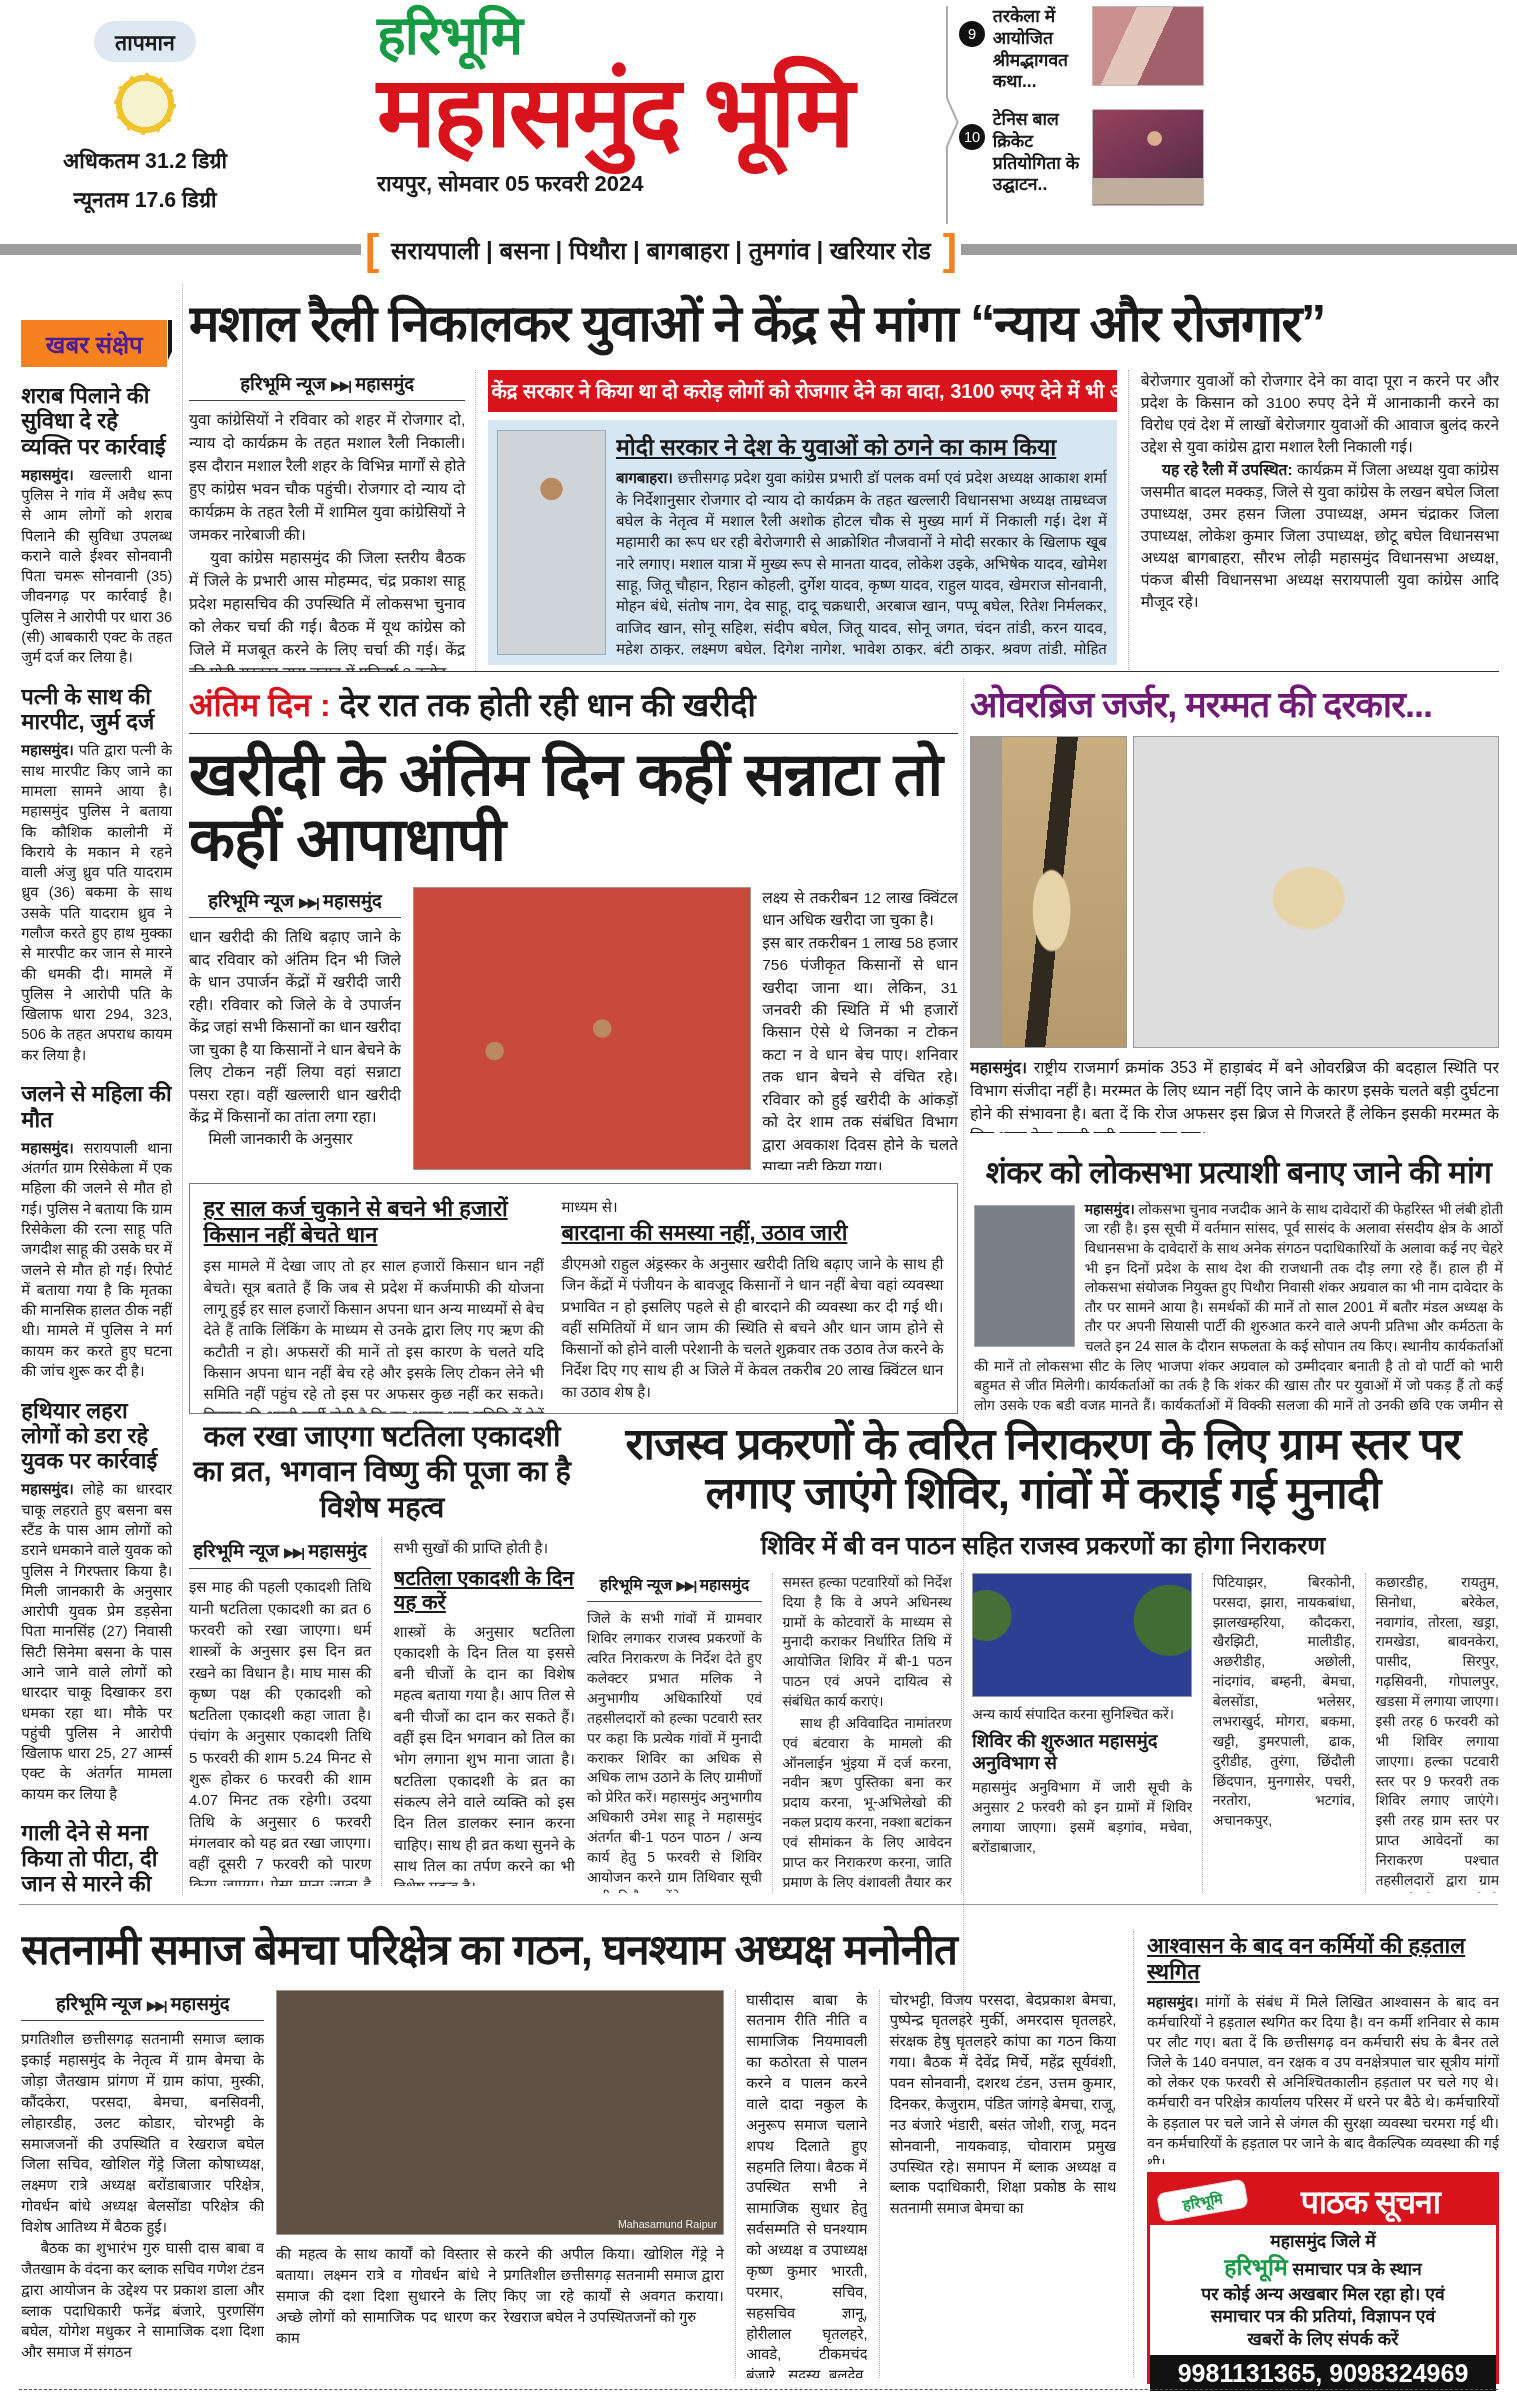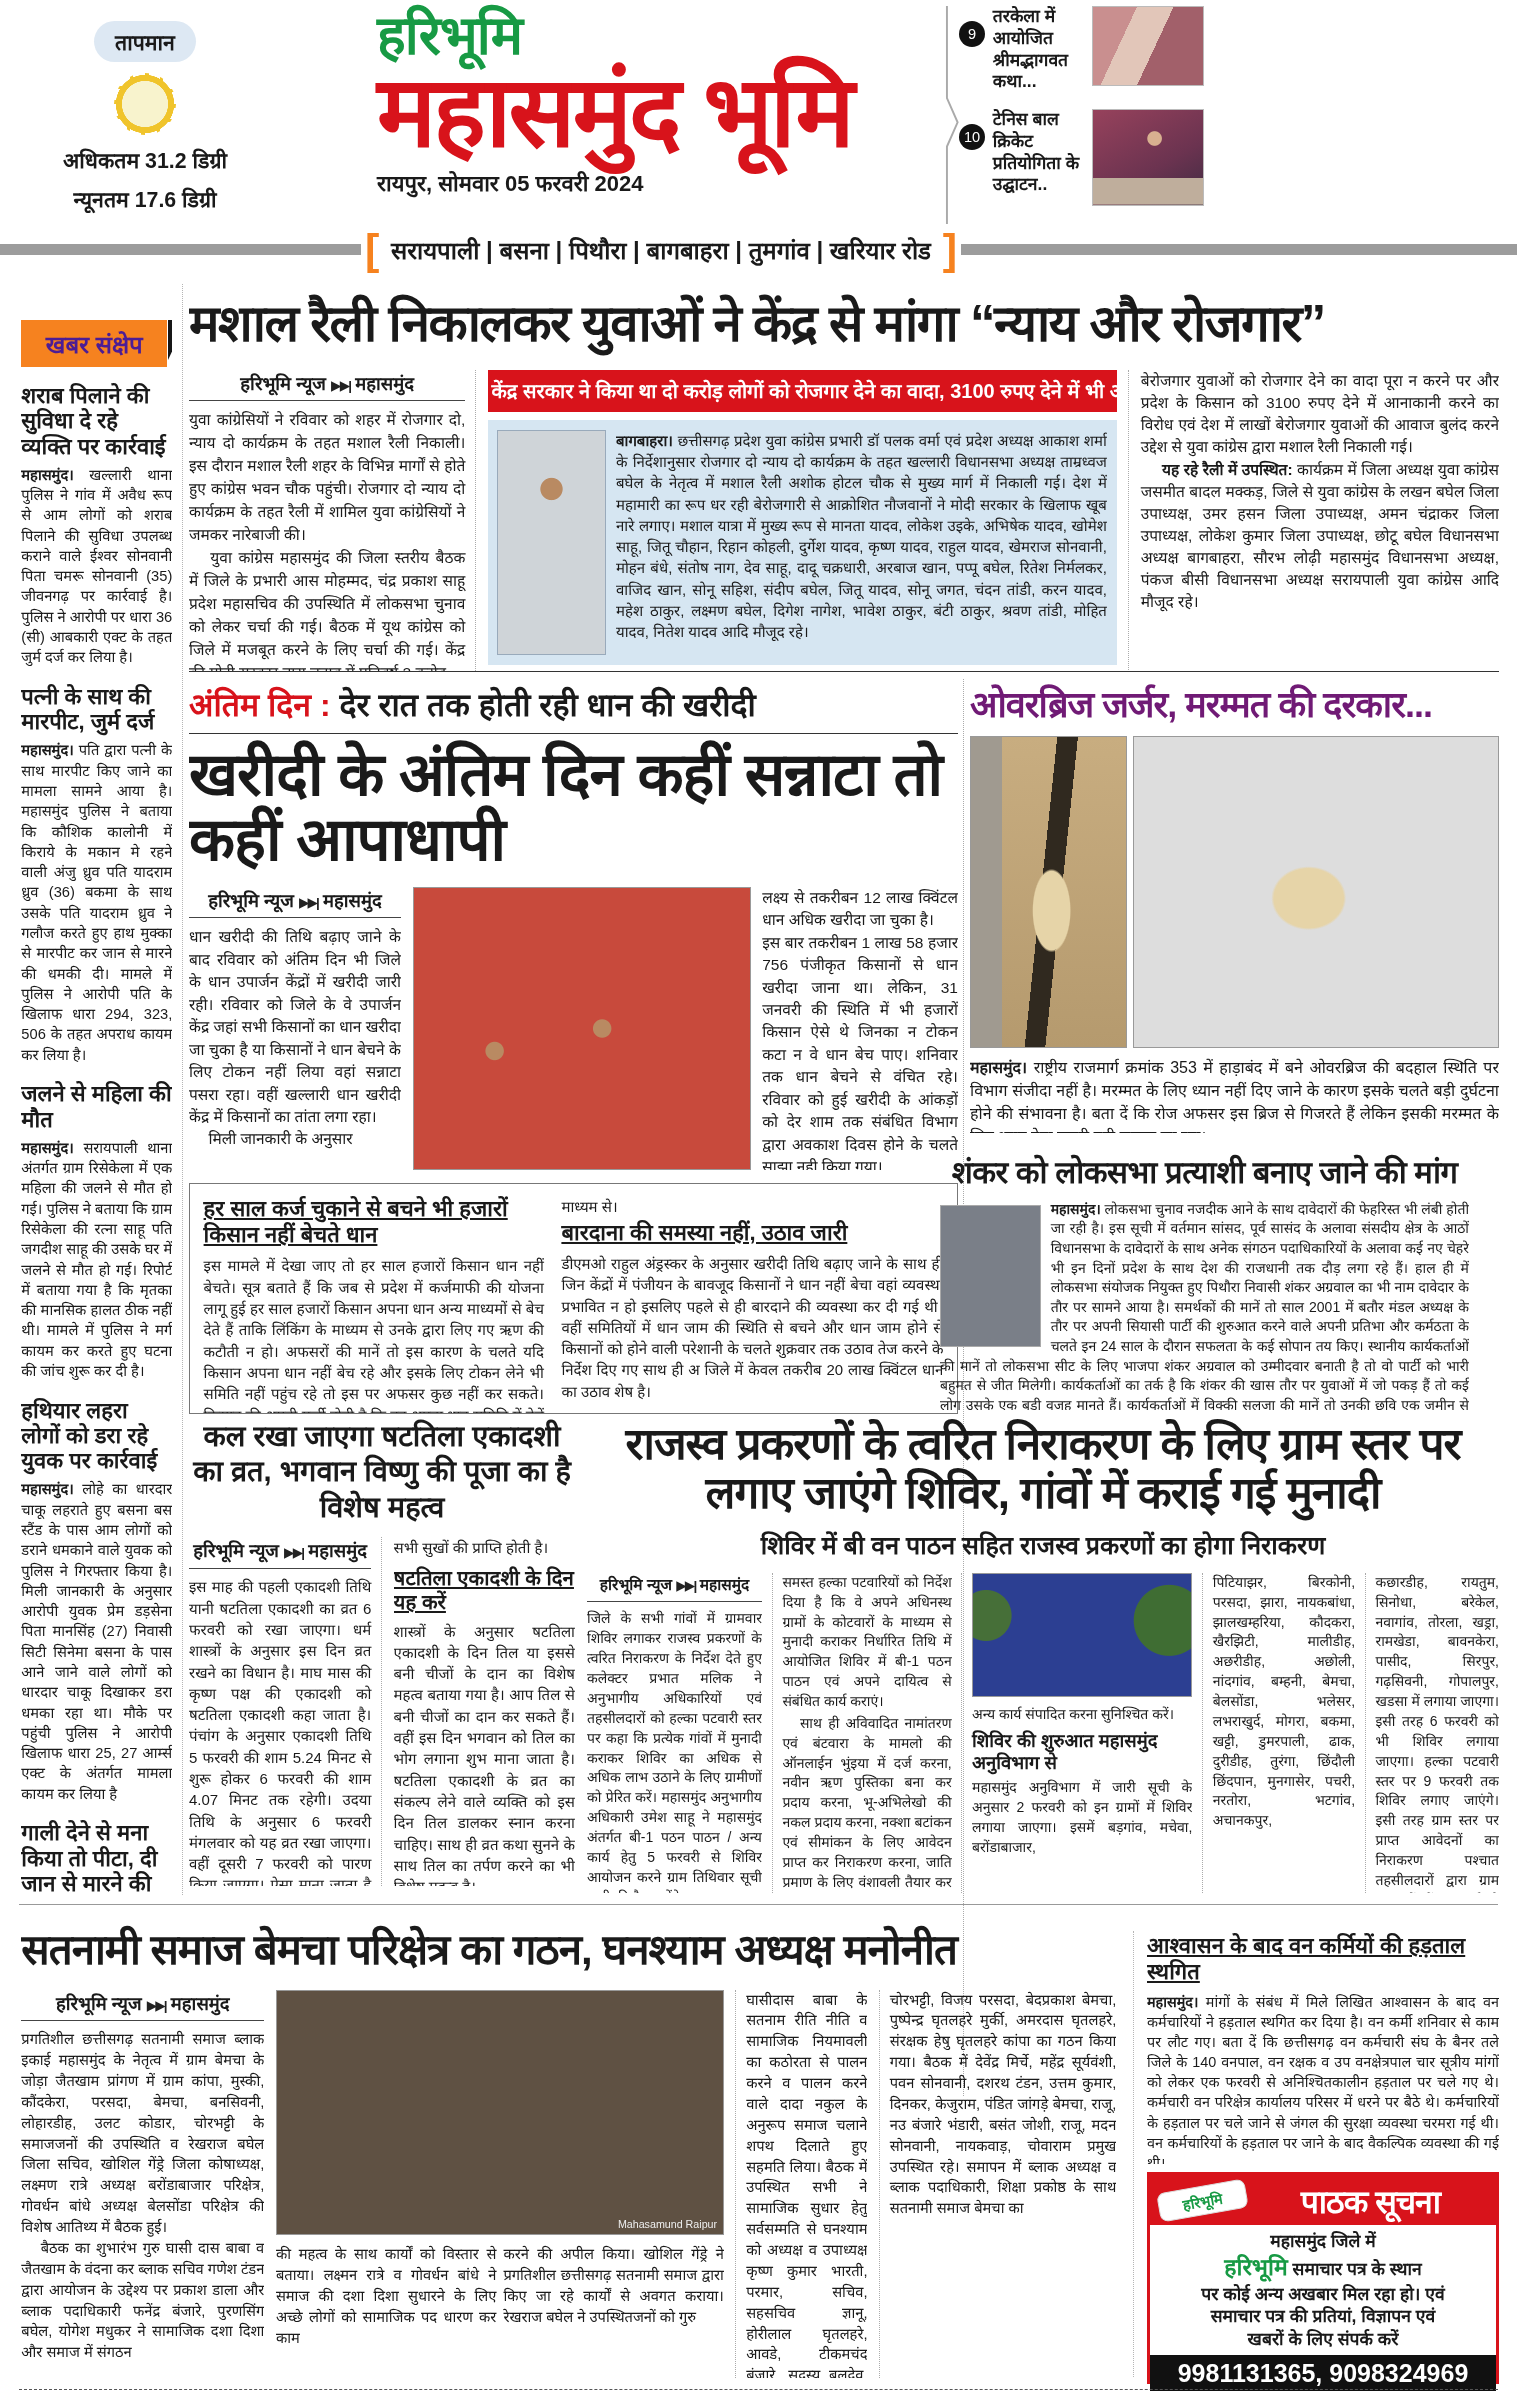--- a/index.html
+++ b/index.html
@@ -125,21 +125,21 @@
   .bridge-photo2 { flex:1; border:1px solid #999;
       background:
         radial-gradient(ellipse at 48% 52%, #e6d4a8 0 13%, transparent 14%),
         linear-gradient(#ddd,#ddd) 10% 34%/41px 6.8px,
         linear-gradient(99deg, transparent 0 47%, #30291f 47% 56%, transparent 56%),
         linear-gradient(90deg,#a8a298 0 16%, transparent 16%),
         linear-gradient(100deg,#c4a97c,#cbb188 55%,#b89a70); }
   .bridge-caption { margin-top:9.7px; font-size:16px; line-height:1.42; text-align:justify; }
 
   
-  .shankar { position:absolute; left:940px; top:1150px; width:529px; height:260px; overflow:hidden; }
+  .shankar { position:absolute; left:974px; top:1150px; width:529px; height:260px; overflow:hidden; }
   .shankar-headline { text-align:center; font-size:31px; font-weight:900; letter-spacing:-0.5px; margin-bottom:7.8px; white-space:nowrap; }
   .portrait { float:left; width:101px; height:142px; margin:4.9px 9.7px 3.9px 0; border:1px solid #aaa;
       background:
         linear-gradient(#7a7f88,#7a7f88) 50% 100%/85px 45px,
         radial-gradient(circle at 50% 40%, #c08858 0 26px, transparent 27px),
         radial-gradient(circle at 50% 23%, #262626 0 24px, transparent 25px),
         linear-gradient(#e6e6e6,#c6c6c6); }
   .shankar-body { font-size:14px; line-height:1.4; text-align:justify; }
 
   
@@ -288,20 +288,21 @@
       <div class="lead-left">
         <div class="byline"><span>हरिभूमि न्यूज</span> <span class="arr">▶▶|</span> <span>महासमुंद</span></div>
         <p>युवा कांग्रेसियों ने रविवार को शहर में रोजगार दो, न्याय दो कार्यक्रम के तहत मशाल रैली निकाली। इस दौरान मशाल रैली शहर के विभिन्न मार्गों से होते हुए कांग्रेस भवन चौक पहुंची। रोजगार दो न्याय दो कार्यक्रम के तहत रैली में शामिल युवा कांग्रेसियों ने जमकर नारेबाजी की।</p>
         <p>युवा कांग्रेस महासमुंद की जिला स्तरीय बैठक में जिले के प्रभारी आस मोहम्मद, चंद्र प्रकाश साहू प्रदेश महासचिव की उपस्थिति में लोकसभा चुनाव को लेकर चर्चा की गई। बैठक में यूथ कांग्रेस को जिले में मजबूत करने के लिए चर्चा की गई। केंद्र की मोदी सरकार द्वारा चुनाव में प्रतिवर्ष 2 करोड़</p>
       </div>
       <div class="lead-mid">
         <div class="lead-strip">केंद्र सरकार ने किया था दो करोड़ लोगों को रोजगार देने का वादा, 3100 रुपए देने में भी आनाकानी</div>
         <div class="bluebox">
           <div class="rally-photo photo"></div>
           <div class="bluebox-content">
+            <div class="bluebox-title">मोदी सरकार ने देश के युवाओं को ठगने का काम किया</div>
             <div class="bluebox-body"><span class="lead-word">बागबाहरा।</span> <span>छत्तीसगढ़ प्रदेश युवा कांग्रेस प्रभारी डॉ पलक वर्मा एवं प्रदेश अध्यक्ष आकाश शर्मा के निर्देशानुसार रोजगार दो न्याय दो कार्यक्रम के तहत खल्लारी विधानसभा अध्यक्ष ताम्रध्वज बघेल के नेतृत्व में मशाल रैली अशोक होटल चौक से मुख्य मार्ग में निकाली गई। देश में महामारी का रूप धर रही बेरोजगारी से आक्रोशित नौजवानों ने मोदी सरकार के खिलाफ खूब नारे लगाए। मशाल यात्रा में मुख्य रूप से मानता यादव, लोकेश उइके, अभिषेक यादव, खोमेश साहू, जितू चौहान, रिहान कोहली, दुर्गेश यादव, कृष्ण यादव, राहुल यादव, खेमराज सोनवानी, मोहन बंधे, संतोष नाग, देव साहू, दादू चक्रधारी, अरबाज खान, पप्पू बघेल, रितेश निर्मलकर, वाजिद खान, सोनू सहिश, संदीप बघेल, जितू यादव, सोनू जगत, चंदन तांडी, करन यादव, महेश ठाकुर, लक्ष्मण बघेल, दिगेश नागेश, भावेश ठाकुर, बंटी ठाकुर, श्रवण तांडी, मोहित यादव, नितेश यादव आदि मौजूद रहे।</span></div>
           </div>
         </div>
       </div>
       <div class="lead-right">
         <p>बेरोजगार युवाओं को रोजगार देने का वादा पूरा न करने पर और प्रदेश के किसान को 3100 रुपए देने में आनाकानी करने का विरोध एवं देश में लाखों बेरोजगार युवाओं की आवाज बुलंद करने उद्देश से युवा कांग्रेस द्वारा मशाल रैली निकाली गई।</p>
         <p><span class="lead-word">यह रहे रैली में उपस्थित:</span> <span>कार्यक्रम में जिला अध्यक्ष युवा कांग्रेस जसमीत बादल मक्कड़, जिले से युवा कांग्रेस के लखन बघेल जिला उपाध्यक्ष, उमर हसन जिला उपाध्यक्ष, अमन चंद्राकर जिला उपाध्यक्ष, लोकेश कुमार जिला उपाध्यक्ष, छोटू बघेल विधानसभा अध्यक्ष बागबाहरा, सौरभ लोढ़ी महासमुंद विधानसभा अध्यक्ष, पंकज बीसी विधानसभा अध्यक्ष सरायपाली युवा कांग्रेस आदि मौजूद रहे।</span></p>
       </div>
     </div>
   </div>

